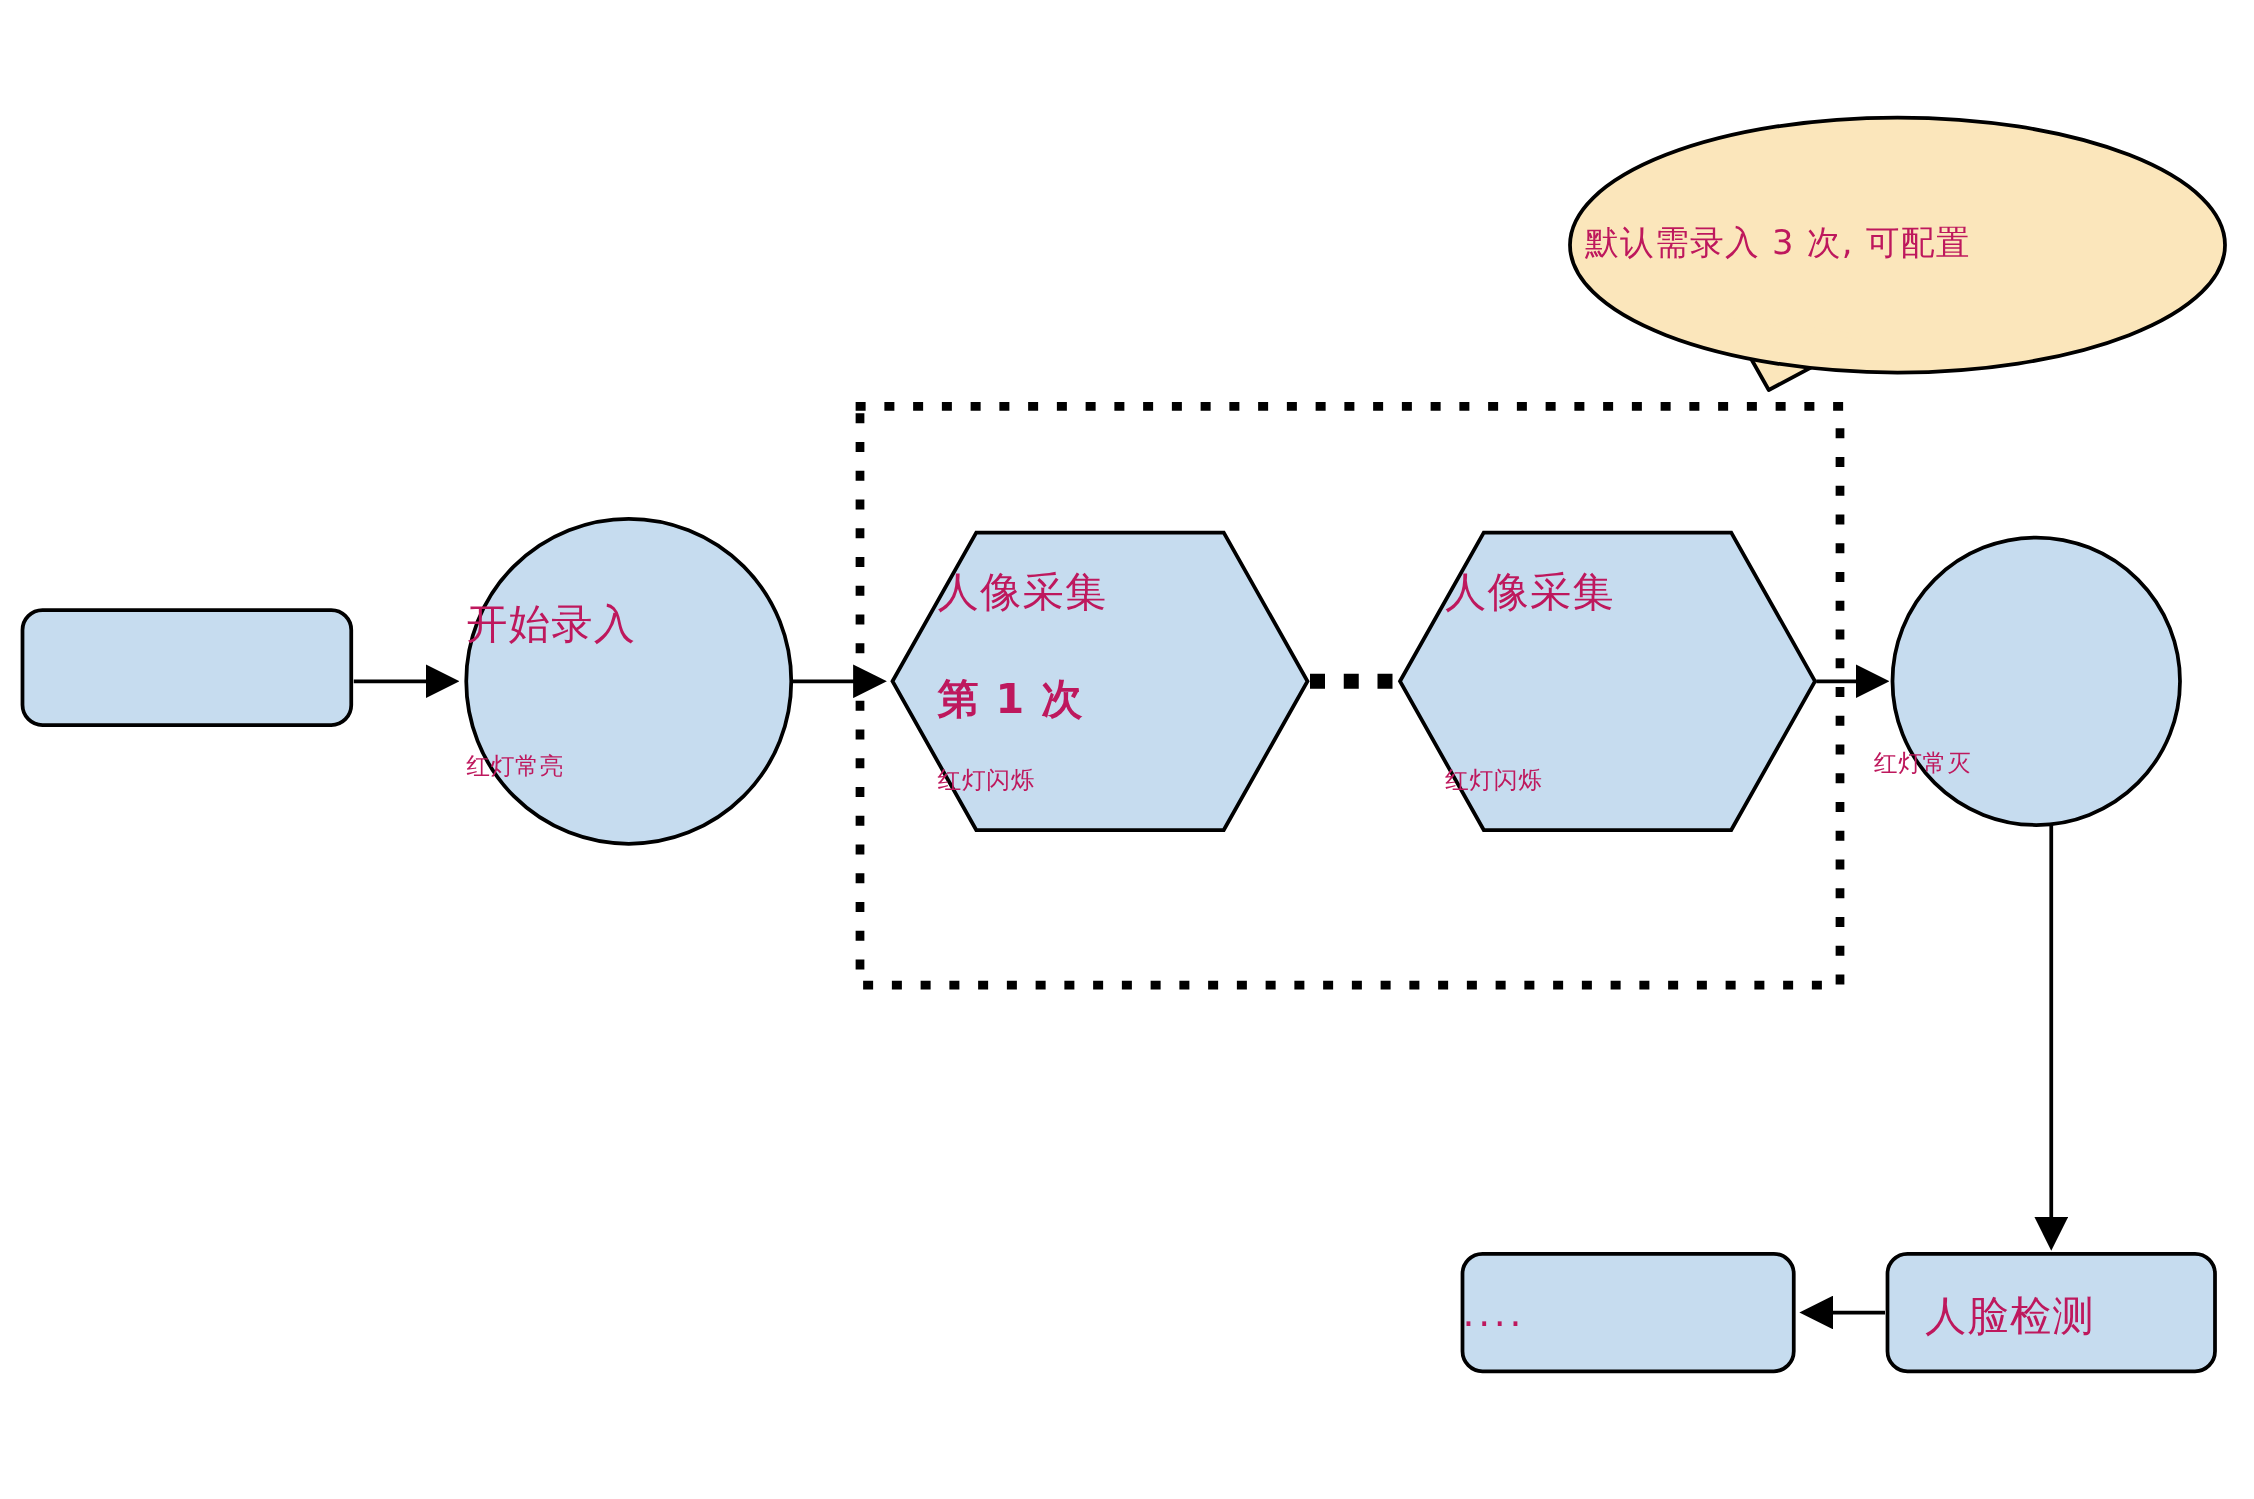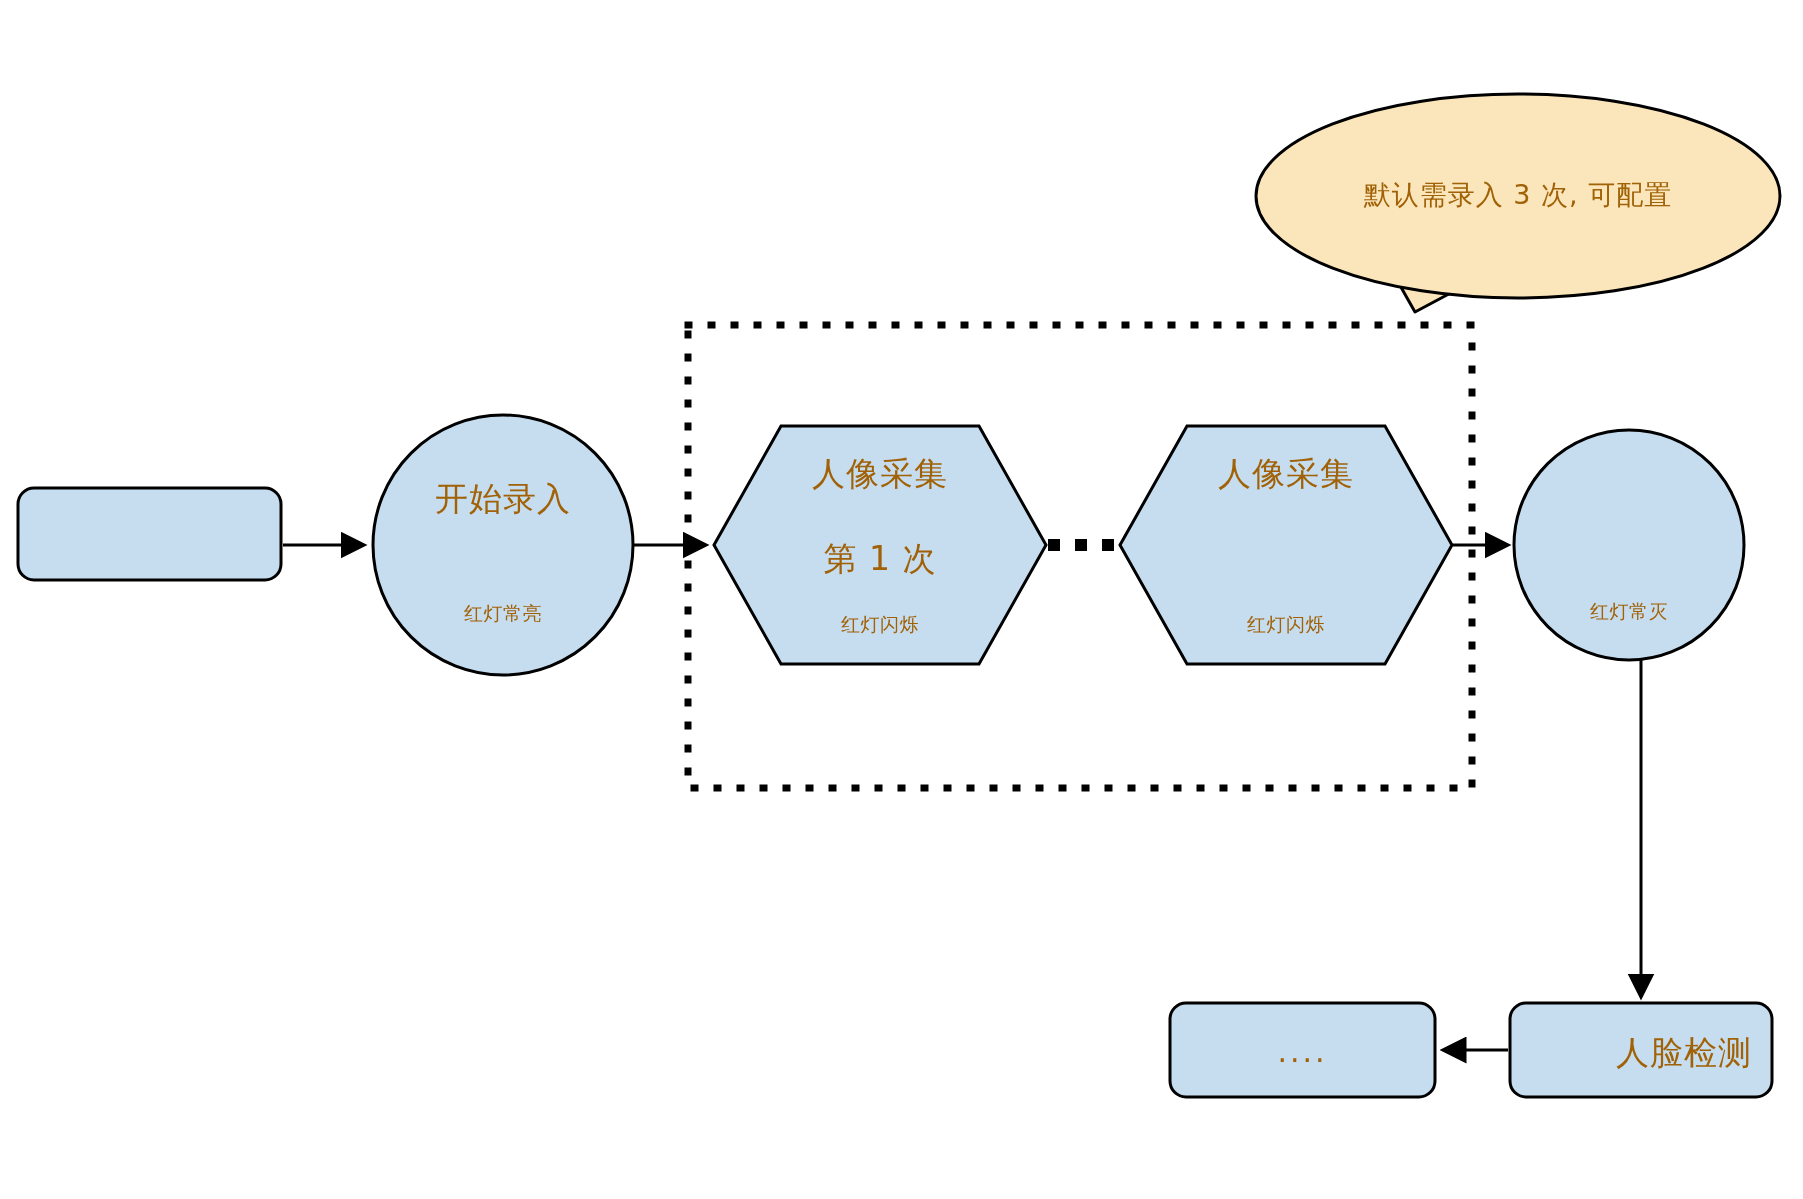--- a/index.html
+++ b/index.html
@@ -19,22 +19,21 @@
   }
   #diagram-svg {
     position: absolute;
     top: 0;
     left: 0;
     width: 1803px;
     height: 1199px;
   }
   .node-label {
     position: absolute;
-    text-align: center;
-    color: #a16207;
+    color: #be185d;
     line-height: 1.25;
     pointer-events: none;
     white-space: pre;
   }
   .t-main {
     font-size: 33px;
     letter-spacing: 1px;
   }
   .t-sub {
     font-size: 19px;
@@ -96,21 +95,21 @@
     <path d="M 1380 250 L 1415 312 L 1490 272 Z" fill="#fbe6bb" stroke="#000000" stroke-width="3" stroke-linejoin="round"></path>
     <ellipse cx="1518" cy="196" rx="262" ry="102" fill="#fbe6bb" stroke="#000000" stroke-width="3"></ellipse>
     <path d="M 1382 252 L 1488 270" fill="none" stroke="#fbe6bb" stroke-width="4"></path>
   </svg>
 
 
   <div class="node-label t-main" style="left:373px; top:478px; width:260px;">开始录入</div>
   <div class="node-label t-sub" style="left:373px; top:574px; width:260px;margin-top:28px;">红灯常亮</div>
 
   <div class="node-label t-main" style="left:750px; top:453px; width:260px;">人像采集</div>
-  <div class="node-label t-main" style="left:750px; top:538px; width:260px;">第 1 次</div>
+  <div class="node-label t-main" style="left:750px; top:538px; width:260px;font-weight:bold;">第 1 次</div>
   <div class="node-label t-sub" style="left:750px; top:613px; width:260px;">红灯闪烁</div>
 
   <div class="node-label t-main" style="left:1156px; top:453px; width:260px;">人像采集</div>
   <div class="node-label t-sub" style="left:1156px; top:613px; width:260px;">红灯闪烁</div>
 
   <div class="node-label t-sub" style="left:1499px; top:600px; width:260px;">红灯常灭</div>
 
   <div class="node-label t-main" style="left:1540px; top:1032px; width:288px;">人脸检测</div>
 
   <div class="node-label t-dots" style="left:1170px; top:1033px; width:265px;">....</div>

